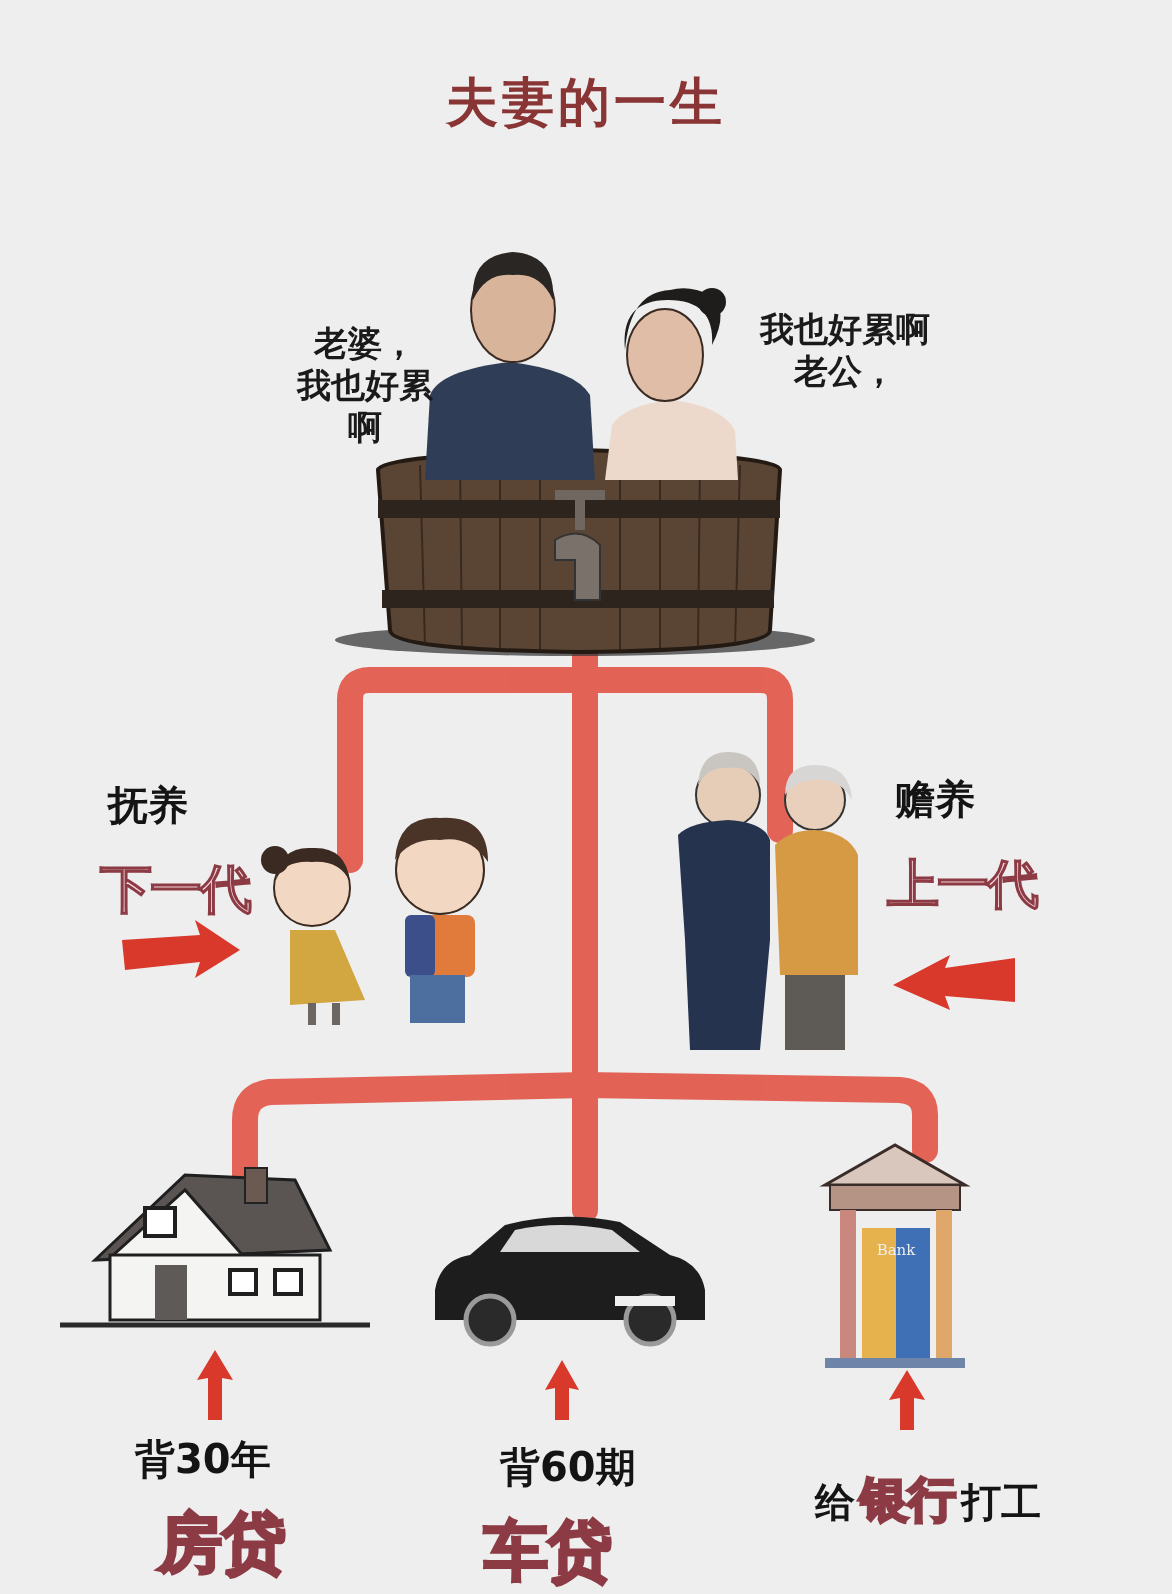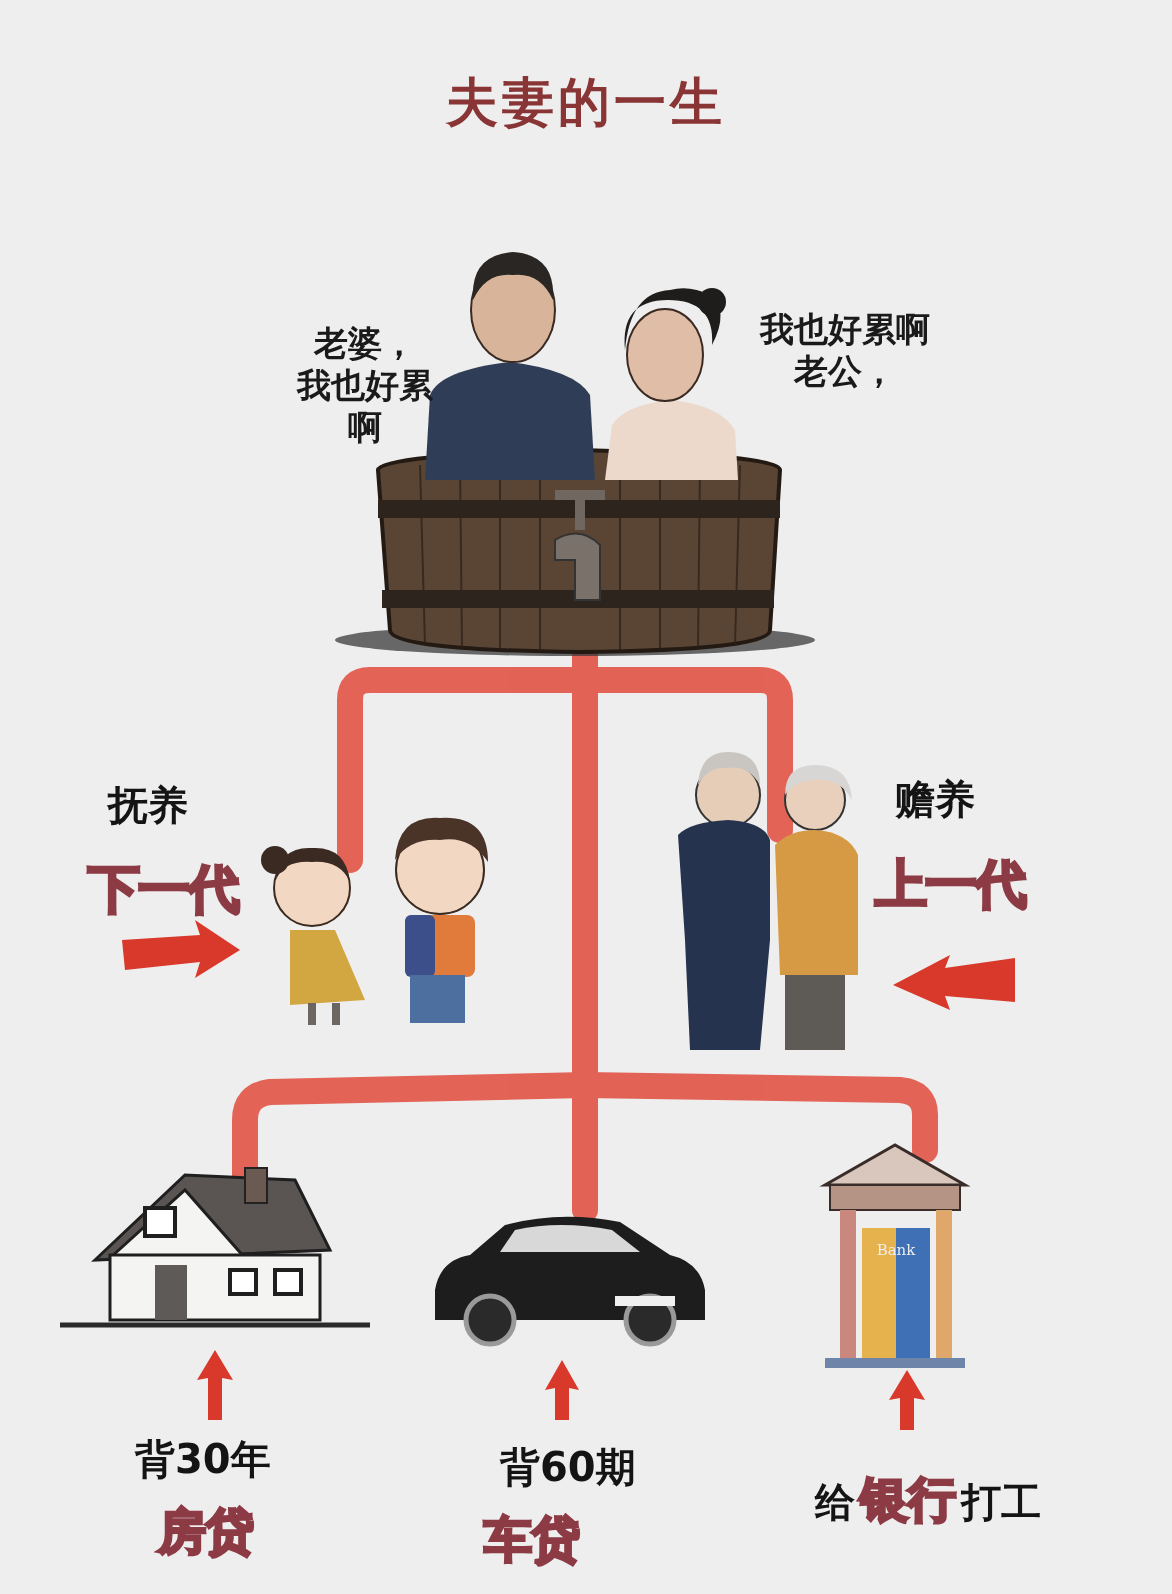--- a/index.html
+++ b/index.html
@@ -1,22 +1,22 @@
 <!DOCTYPE html>
 <html><head>
 <meta charset="utf-8">
 <style>
   html, body { margin:0; padding:0; }
   body { width:1172px; height:1594px; background:#eeeeee; position:relative; overflow:hidden; font-family:"DejaVu Sans","Liberation Sans",sans-serif; }
   .abs { position:absolute; }
   .title { left:0; width:1172px; top:68px; text-align:center; font-size:52px; font-weight:bold; color:#8a3535; letter-spacing:4px; }
   .bubble { font-size:34px; font-weight:bold; color:#1a1a1a; line-height:42px; text-align:center; }
   .label-black { font-size:40px; font-weight:bold; color:#141414; }
-  .label-pink { font-size:52px; font-weight:bold; color:#f7d6dc; -webkit-text-stroke:3px #8c3a44; letter-spacing:-2px; }
-  .label-pink-sm { font-size:48px; font-weight:bold; color:#f7d6dc; -webkit-text-stroke:3px #8c3a44; }
+  .label-pink { font-size:52px; font-weight:normal; color:#f7d6dc; -webkit-text-stroke:3px #8c3a44; letter-spacing:-2px;margin-left:12px; }
+  .label-pink-sm { font-size:64px; font-weight:bold; color:#f7d6dc; -webkit-text-stroke:3px #8c3a44; }
   svg { position:absolute; left:0; top:0; }
 </style>
 </head>
 <body>
 
 <div class="abs title">夫妻的一生</div>
 
 <svg width="1172" height="1594" viewBox="0 0 1172 1594">
 
   <g fill="none" stroke="#e2574a" stroke-width="26" stroke-linecap="round" stroke-linejoin="round" opacity="0.92">

